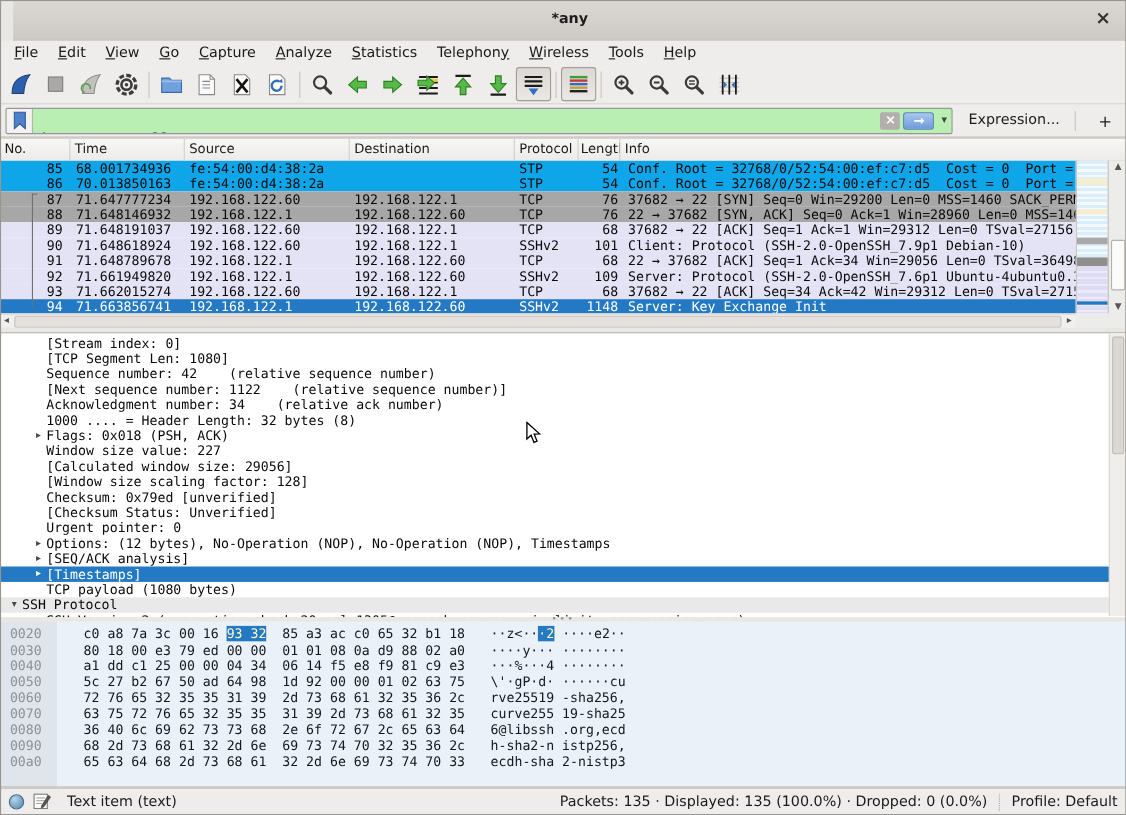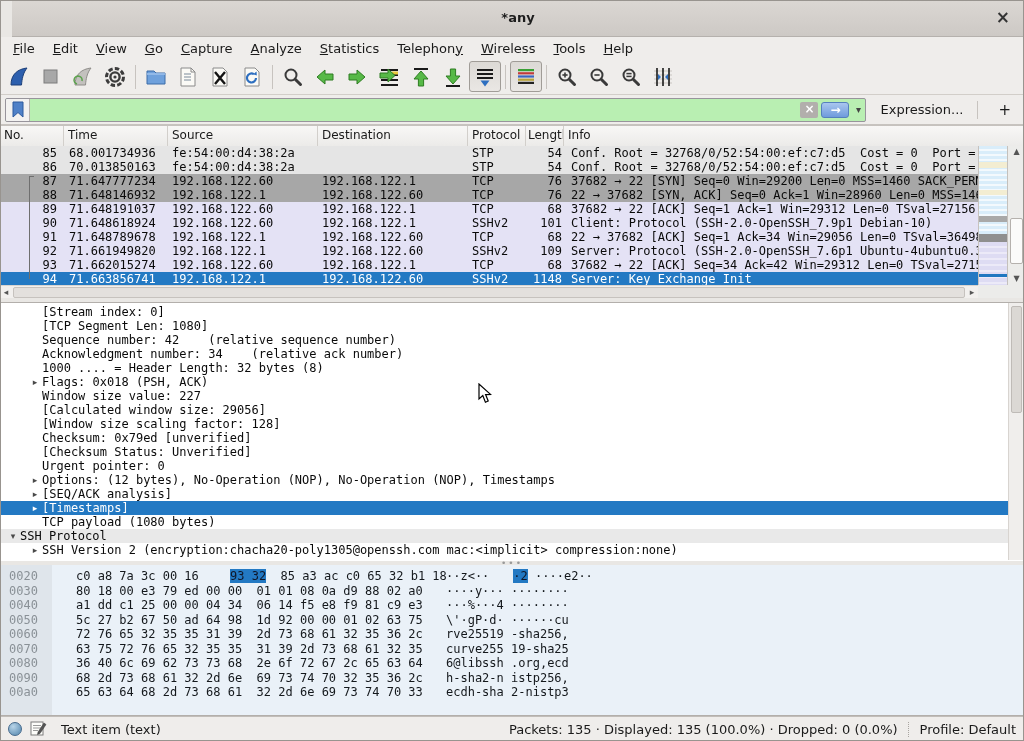--- a/index.html
+++ b/index.html
@@ -55,21 +55,21 @@
   .hcell{line-height:19px;padding-left:4px;border-right:1px solid #d2cfcb;overflow:hidden;white-space:pre;box-sizing:border-box;}
   .plist-rows{top:146px;left:0;width:978px;height:139px;background:#ffffff;overflow:hidden;}
   .prow{display:flex;height:14px;line-height:14px;font-size:12px;white-space:pre;color:#0a0a0a;}
   .c-no{width:64px;text-align:right;padding-right:7px;box-sizing:border-box;}
   .c-time{width:104px;padding-left:5px;box-sizing:border-box;}
   .c-src{width:150px;padding-left:4px;box-sizing:border-box;}
   .c-dst{width:150px;padding-left:4px;box-sizing:border-box;}
   .c-proto{width:58px;padding-left:4px;box-sizing:border-box;}
   .c-len{width:38px;text-align:right;padding-right:2px;box-sizing:border-box;}
   .c-info{flex:1;padding-left:7px;overflow:hidden;box-sizing:border-box;}
-  .row-white{background:#e5e5e5;align-items:center;}
+  .row-white{background:#0ea5e9;align-items:center;}
   .row-syn{background:#a7a7a7;}
   .row-tcp{background:#e4e2f5;}
   .row-sel{background:#2379c3;color:#ffffff;}
   .bracket{left:29px;top:176px;width:1px;height:103px;background:#6f6f6f;}
   .bracket-top{left:29px;top:176px;width:5px;height:1px;background:#6f6f6f;}
 
   
   .minimap{left:978px;top:146px;width:29px;height:139px;border-left:1px solid #c6c2be;
            background:repeating-linear-gradient(180deg,#d9edfa 0px,#d9edfa 3px,#f3f9fd 3px,#f3f9fd 5px);overflow:hidden;}
   .mm-band{position:absolute;left:0;right:0;}
@@ -105,21 +105,21 @@
             border:1px solid #bfbbb7;border-radius:2px;}
 
   
   .hexpane{top:565px;left:0;right:0;height:151px;border-bottom:1px solid #b3afab;
            background:linear-gradient(90deg,#dfe5eb 0,#dfe5eb 52px,#eaf1f8 52px);
            overflow:hidden;padding-top:4px;box-sizing:border-box;}
   .hrow{display:flex;height:14.5px;line-height:14.5px;font-size:12px;white-space:pre;gap:16px;}
   .off{width:52px;padding-left:9px;color:#8a9197;box-sizing:border-box;}
   .hx{width:362px;padding-left:8px;color:#14181c;box-sizing:border-box;}
   .asc{color:#14181c;}
-  .hl{background:#2379c3;color:#0f172a;margin-left:24px;}
+  .hl{background:#2379c3;color:#fef9c3;}
 
   
   .statusbar{top:716px;left:0;right:0;height:25px;background:#efedeb;border-top:1px solid #c1bdb9;
              display:flex;align-items:center;font-size:13px;color:#1a1a1a;padding:12px 8px;box-sizing:border-box;}
   .sb-left{display:flex;align-items:center;gap:8px;}
   .sb-spacer{flex:1;}
   .sb-sep{width:1px;height:15px;border-left:1px dotted #a9a5a1;margin:0 10px;}
   .expert-dot{width:14px;height:14px;border-radius:50%;background:radial-gradient(circle at 35% 30%,#b8d4e8,#6f9cbe 70%);
               border:1px solid #44698c;box-sizing:border-box;}
 
@@ -369,20 +369,21 @@
 </div>
 <div class="abs list-corner"></div>
 
 <div class="abs split1"></div>
 
 <div class="abs details">
   <div style="height:2px"></div>
   <div class="dline lvl1"><span class="exp"></span><span>[Stream index: 0]</span></div>
   <div class="dline lvl1"><span class="exp"></span><span>[TCP Segment Len: 1080]</span></div>
   <div class="dline lvl1"><span class="exp"></span><span>Sequence number: 42    (relative sequence number)</span></div>
+  <div class="dline lvl1"><span class="exp"></span><span>[Next sequence number: 1122    (relative sequence number)]</span></div>
   <div class="dline lvl1"><span class="exp"></span><span>Acknowledgment number: 34    (relative ack number)</span></div>
   <div class="dline lvl1"><span class="exp"></span><span>1000 .... = Header Length: 32 bytes (8)</span></div>
   <div class="dline lvl1"><span class="exp">▸</span><span>Flags: 0x018 (PSH, ACK)</span></div>
   <div class="dline lvl1"><span class="exp"></span><span>Window size value: 227</span></div>
   <div class="dline lvl1"><span class="exp"></span><span>[Calculated window size: 29056]</span></div>
   <div class="dline lvl1"><span class="exp"></span><span>[Window size scaling factor: 128]</span></div>
   <div class="dline lvl1"><span class="exp"></span><span>Checksum: 0x79ed [unverified]</span></div>
   <div class="dline lvl1"><span class="exp"></span><span>[Checksum Status: Unverified]</span></div>
   <div class="dline lvl1"><span class="exp"></span><span>Urgent pointer: 0</span></div>
   <div class="dline lvl1"><span class="exp">▸</span><span>Options: (12 bytes), No-Operation (NOP), No-Operation (NOP), Timestamps</span></div>

